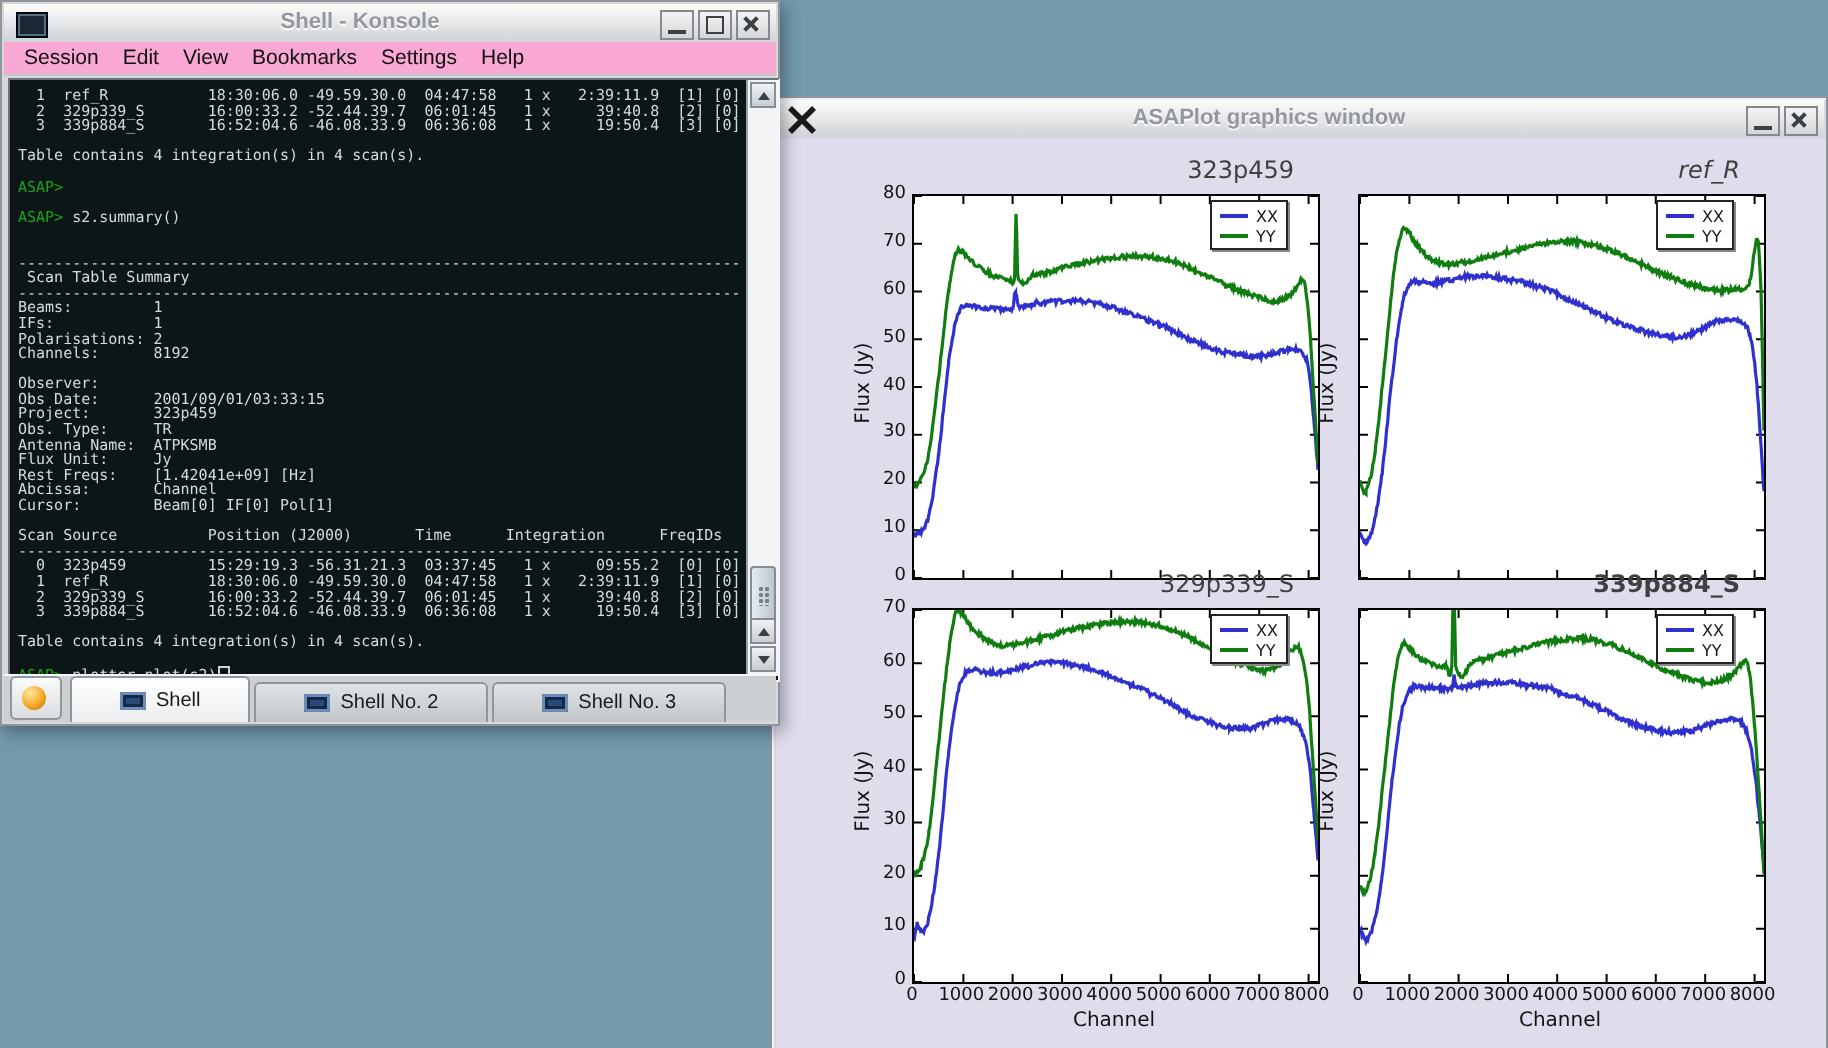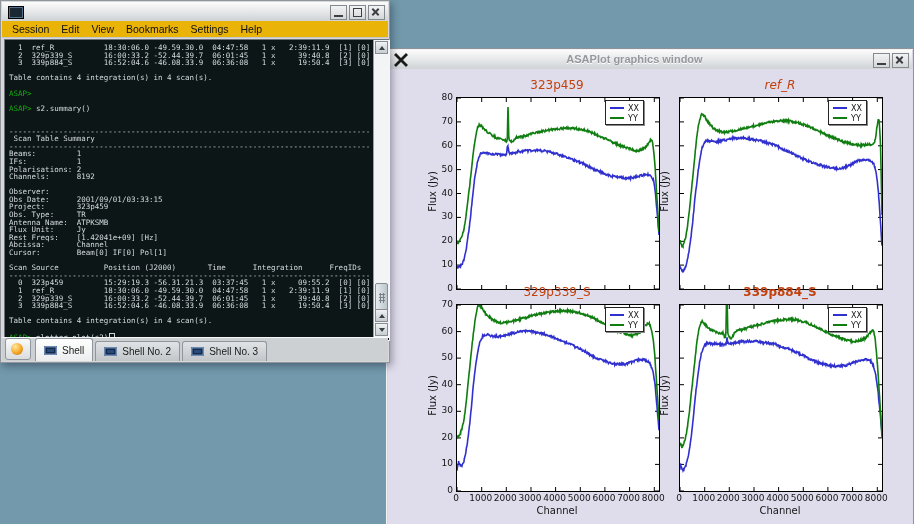--- a/index.html
+++ b/index.html
@@ -20,21 +20,21 @@
   .g-max::after{content:'';position:absolute;left:3px;top:2px;right:3px;bottom:2px;border:1.5px solid #3c4043;}
   .g-close::before,.g-close::after{content:'';position:absolute;left:2px;top:5px;width:9px;height:2px;background:#3c4043;}
   .g-close::before{transform:rotate(45deg);}
   .g-close::after{transform:rotate(-45deg);}
 
   
   #konsole{left:0;top:0;width:390px;height:363px;background:#d6d8da;
     border:1px solid #8f959b;z-index:10;box-shadow:2px 3px 8px rgba(0,0,20,.35);}
   .k-ico{position:absolute;left:6px;top:4px;width:14px;height:11px;background:#1b2733;
     border:1px solid #000;box-shadow:inset 0 0 0 1px #51708e;}
-  .kmenu{position:absolute;left:1px;top:20px;right:1px;height:16px;background:#eab308;
+  .kmenu{position:absolute;left:1px;top:20px;right:1px;height:16px;background:#f9a8d4;
     border-bottom:1px solid #c4c8cb;display:flex;align-items:center;padding-left:4px;
     font-size:10.5px;color:#101010;}
   .menu-item{padding:1px 6px;}
   #termwrap{position:absolute;left:3px;top:38px;width:384px;height:300px;
     border:1px solid;border-color:#6c7277 #f6f6f6 #f6f6f6 #6c7277;background:#0c1616;}
   #termtext{position:absolute;left:4px;top:4px;font:7.5px/7.6px "DejaVu Sans Mono",monospace;
     color:#d5dbdf;white-space:pre;letter-spacing:0;}
   .tline{height:7.6px;}
   .prompt{color:#17a617;}
   .cursor{display:inline-block;width:4px;height:6px;border:1px solid #cdd3d7;
@@ -48,36 +48,36 @@
   .sb-thumb{position:absolute;left:1px;width:13px;top:243px;height:30px;border-radius:2px;
     background:linear-gradient(90deg,#e6ebef,#bdc6cd);border:1px solid #878d93;box-sizing:border-box;}
   .sb-thumb::after{content:'';position:absolute;left:3px;top:9px;width:6px;height:10px;
     background:radial-gradient(circle,#798087 1px,transparent 1.2px);background-size:3px 3px;}
   #ktabs{position:absolute;left:1px;bottom:1px;right:1px;height:23px;background:#ccd0d3;
     border-top:1px solid #f6f7f8;display:flex;align-items:flex-end;padding-left:3px;}
   .newtab-btn{width:24px;height:20px;margin:0 4px 1px 0;border:1px solid #8f969c;border-radius:3px;
     background:linear-gradient(#fbfbfb,#dadcde);position:relative;}
   .newtab-btn::after{content:'';position:absolute;left:5px;top:4px;width:12px;height:12px;border-radius:50%;
     background:radial-gradient(circle at 35% 30%,#ffe9a0,#f6a826 55%,#b06c10);}
-  .ktab{height:19px;display:flex;align-items:center;gap:5px;padding:0 8px;font-size:10px;color:#1a1a1a;
+  .ktab{height:19px;display:flex;align-items:center;gap:5px;padding:0 24px;font-size:10px;color:#1a1a1a;
     border:1px solid #8f969c;border-bottom:none;border-radius:3px 3px 0 0;
     background:linear-gradient(#e0e3e5,#c2c6c9);margin-right:2px;white-space:nowrap;justify-content:space-between;}
   .ktab.active{height:22px;background:linear-gradient(#ffffff,#ebedee);}
   .tab-ico{width:13px;height:9px;background:#274a7b;border-radius:1px;
     box-shadow:inset 0 0 0 1.5px #6c8cb5, inset 0 0 0 3px #16294a;}
 
   
   #plotwin{left:385px;top:0;width:529px;height:524px;background:#d8d5e5;
     border:1px solid #8d9399;box-shadow:inset 1px 1px 0 #f2f2f5;z-index:1;margin-top:48px;}
   .x-ico{position:absolute;left:6px;top:2px;width:16px;height:16px;}
   #pw-content{position:absolute;left:2px;top:20px;width:525px;height:502px;background:#dfdcec;}
   .axes{position:absolute;background:#fff;border:1px solid #000;}
   .axes svg{position:absolute;left:0;top:0;overflow:hidden;}
-  .plot-title{position:absolute;width:180px;text-align:center;
-    font:12px "DejaVu Sans",sans-serif;color:#c2410c;}
+  .plot-title{position:absolute;width:180px;text-align:right;
+    font:12px "DejaVu Sans",sans-serif;color:#404040;}
   .ticklabel{position:absolute;font:9px "DejaVu Sans",sans-serif;color:#141414;}
   .tl-y{text-align:right;width:22px;}
   .tl-x{text-align:center;width:30px;}
   .ylab{position:absolute;width:80px;text-align:center;transform:rotate(-90deg);
     font:10px "DejaVu Sans",sans-serif;color:#141414;}
   .xlab{position:absolute;width:100px;text-align:center;font:10px "DejaVu Sans",sans-serif;color:#141414;}
   .legend{position:absolute;background:#fff;border:1px solid #242424;padding:2px 4px 1px 4px;box-shadow:1px 1px 0 #888;}
   .leg-row{display:flex;align-items:center;height:10px;}
   .leg-line{width:14px;height:0;border-top:2px solid;margin-right:4px;}
   .leg-txt{font:8px "DejaVu Sans",sans-serif;color:#141414;}
@@ -257,20 +257,21 @@
           <span class="leg-line" style="border-top-color: rgb(15, 125, 15);"></span>
           <span class="leg-txt">YY</span>
         </div>
       </div>
     </div>
 </div>
 
 <div class="win" id="konsole">
   <div class="titlebar">
     <span class="k-ico"></span>
+    <span class="tb-title">Shell - Konsole</span>
     <span class="tb-btns">
       <span class="tb-btn g-min"></span>
       <span class="tb-btn g-max"></span>
       <span class="tb-btn g-close"></span>
     </span>
   </div>
   <div class="kmenu">
       <span class="menu-item">Session</span>
       <span class="menu-item">Edit</span>
       <span class="menu-item">View</span>

